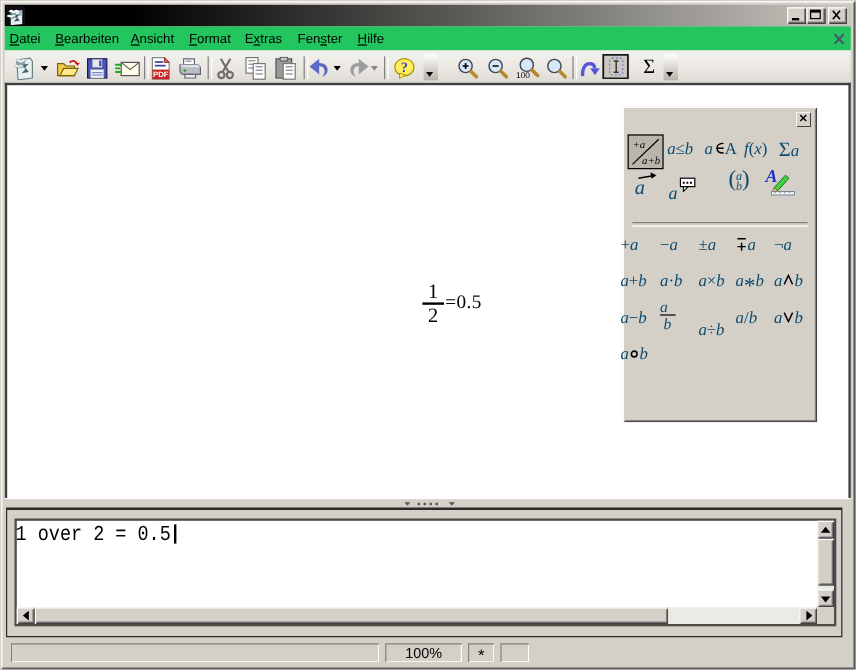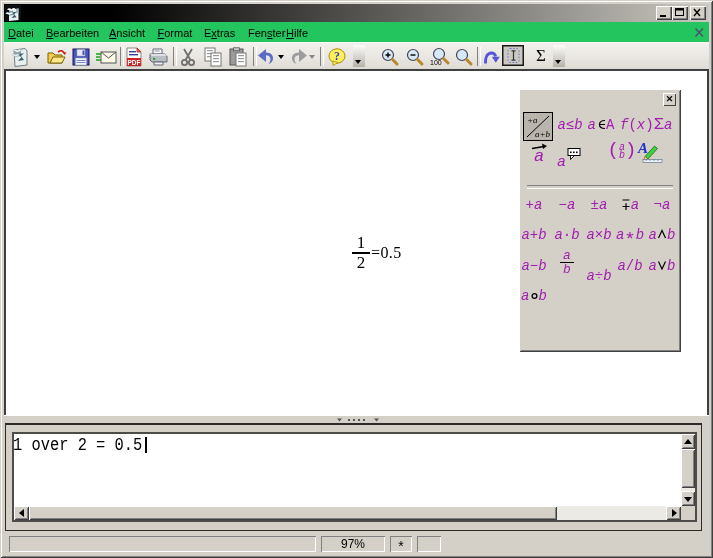--- a/index.html
+++ b/index.html
@@ -57,22 +57,22 @@
     font-size:12px;text-align:center;line-height:16px;color:#000;}
   
   #auswahl{left:519px;top:89px;width:162px;height:263px;background:#d4d0c8;z-index:40;
     box-shadow: inset 1px 1px 0 #ffffff, inset -1px -1px 0 #404040,
                 inset 2px 2px 0 #d4d0c8, inset -2px -2px 0 #808080;}
   #awtitle{left:3px;top:3px;width:156px;height:15px;background:#000;color:#fff;
     font-size:11px;font-weight:bold;line-height:15px;padding-left:3px;box-sizing:border-box;}
   #awclose{left:144px;top:4px;width:13px;height:13px;background:#d4d0c8;
     box-shadow: inset 1px 1px 0 #ffffff, inset -1px -1px 0 #404040;
     font-size:9px;font-weight:bold;text-align:center;line-height:13px;color:#000;}
-  .aw{position:absolute;font-family:Liberation Mono, monospace;font-size:14px;color:#a21caf;
-    text-align:center;white-space:nowrap;}
+  .aw{position:absolute;font-family:Liberation Serif, serif;font-size:14px;color:#0c4a6e;
+    text-align:left;white-space:nowrap;}
   .aw i{font-style:italic;}
 </style>
 </head>
 <body>
 <div class="abs" id="titlebar">
   <svg class="abs" style="left:1px;top:1px" width="16" height="16">
     <rect x="0" y="0" width="16" height="16" fill="#0c1013"></rect>
     <polygon points="4,5 13.5,3.5 13.5,15 4,16" fill="#e8efef"></polygon>
     <polygon points="4,5 8,4.4 8,10 4,10.8" fill="#6f99a3"></polygon>
     <polygon points="11,3.9 13.5,3.5 13.5,8 11,8.3" fill="#9fb8bd"></polygon>
@@ -91,21 +91,21 @@
         <path d="M4 3 L10 10 M10 3 L4 10" stroke="#000" stroke-width="1.4"></path>
       </svg></div>
 </div>
 <div class="abs" id="menubar">
   <span class="mi" style="left:0px"><u>D</u>atei</span>
     <span class="mi" style="left:38px"><u>B</u>earbeiten</span>
     <span class="mi" style="left:101px"><u>A</u>nsicht</span>
     <span class="mi" style="left:149.5px"><u>F</u>ormat</span>
     <span class="mi" style="left:196px">E<u>x</u>tras</span>
     <span class="mi" style="left:240px">Fen<u>s</u>ter</span>
-    <span class="mi" style="left:278px"><u>H</u>ilfe</span>
+    <span class="mi" style="left:290px"><u>H</u>ilfe</span>
   <svg class="abs" style="left:689px;top:5px" width="12" height="11">
       <path d="M2.5 1.5 L10 9.5 M10 1.5 L2.5 9.5" stroke="#4a5570" stroke-width="1.7"></path>
     </svg>
 </div>
 <div class="abs" id="toolbar">
 
   <svg class="ticon" style="left:7px" width="20" height="20">
     <polygon points="3,3 14,1.5 16,4 16,18 4,19.5" fill="#e9efee" stroke="#6b7f85" stroke-width="1"></polygon>
     <polygon points="3,3 10,2 10,9 3,10" fill="#8aa3aa"></polygon>
     <path d="M7 7 L13 6.2 L10 9 L13 13 L7 14 L10.3 10.5 Z" fill="#3d6672"></path>
@@ -273,21 +273,21 @@
 <div class="abs" style="left:14px;top:506px;width:667px;height:14px;background:#eceae5"></div>
 <div class="abs sbtn" style="left:14px;top:506px;width:15px;height:14px"></div>
 <div class="arr" style="left:19px;top:509px;border-top:4px solid transparent;border-bottom:4px solid transparent;border-right:5px solid #000"></div>
 <div class="abs sthumb" style="left:29px;top:506px;width:528px;height:14px"></div>
 <div class="abs sbtn" style="left:666px;top:506px;width:15px;height:14px"></div>
 <div class="arr" style="left:672px;top:509px;border-top:4px solid transparent;border-bottom:4px solid transparent;border-left:5px solid #000"></div>
 <div class="abs" style="left:681px;top:506px;width:14px;height:14px;background:#d4d0c8"></div>
 
 <div class="abs" id="statusbar">
   <div class="scell" style="left:9px;width:307px"></div>
-  <div class="scell" style="left:321px;width:64px">97%</div>
+  <div class="scell" style="left:321px;width:64px">100%</div>
   <div class="scell" style="left:390px;width:22px;font-size:14px;line-height:20px">*</div>
   <div class="scell" style="left:417px;width:24px"></div>
 </div>
 <div class="abs" id="auswahl">
   <div class="abs" id="awclose">✕</div>
 
   <div class="abs" style="left:4px;top:23px;width:30px;height:29px;background:#b9b5ad;border:1px solid #000;box-sizing:border-box;font-family:'Liberation Serif',serif;">
     <svg width="28" height="27">
         <line x1="3" y1="24" x2="25" y2="3" stroke="#000" stroke-width="1"></line>
     <text x="3" y="10" font-size="9" font-style="italic">+a</text>

